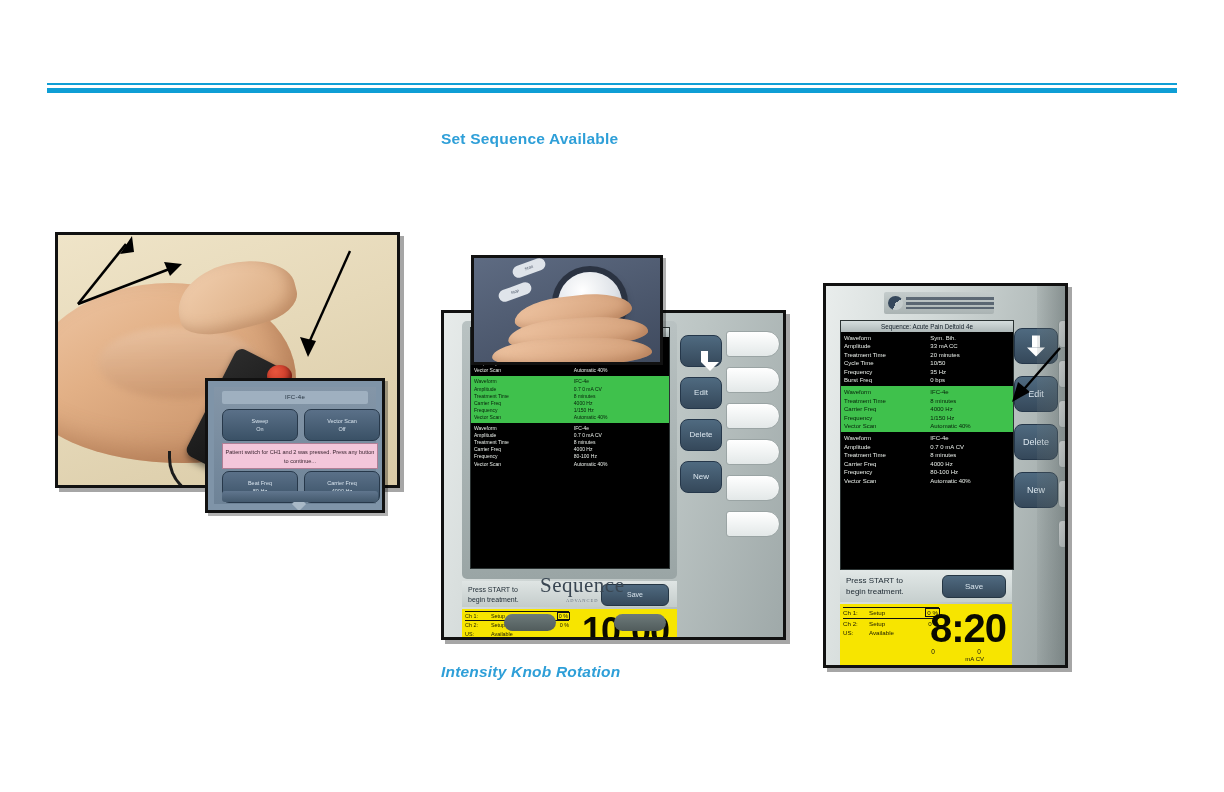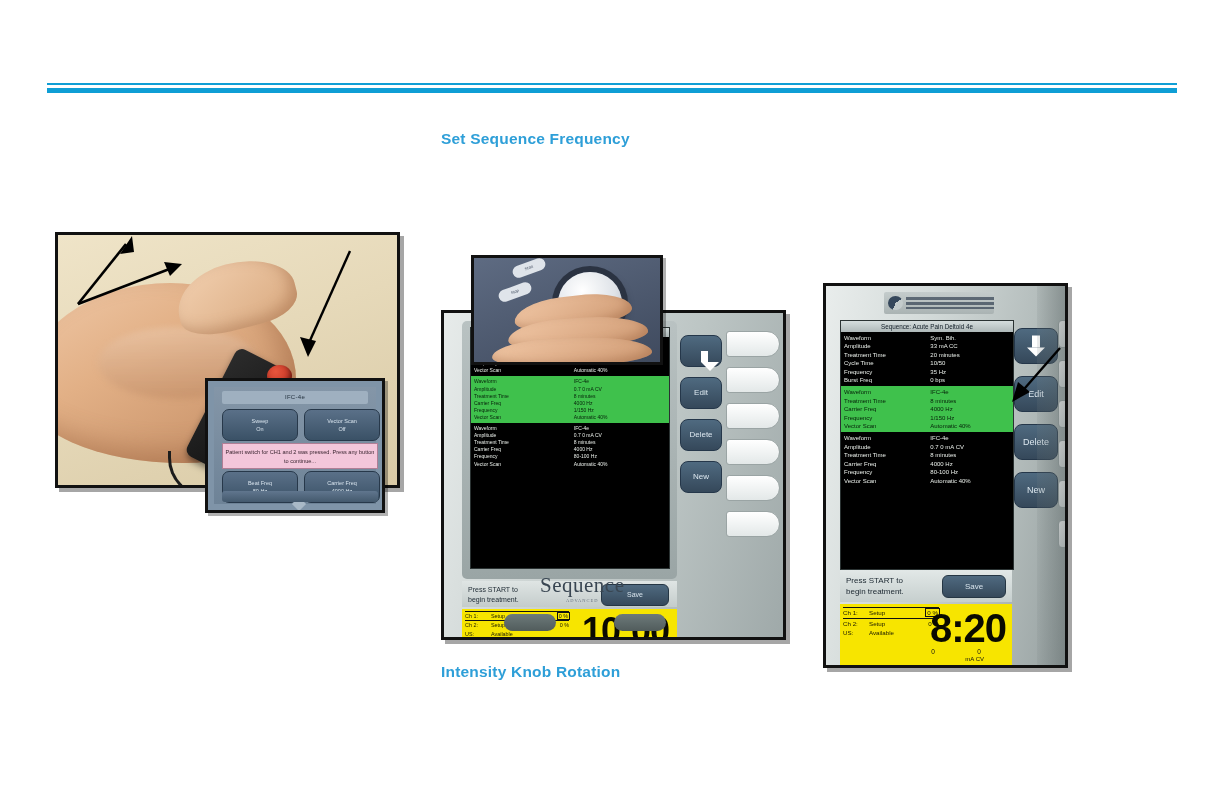--- a/index.html
+++ b/index.html
@@ -14,21 +14,21 @@
   
   .rule-thin{position:absolute;left:47px;top:83px;width:1130px;height:2px;background:#0f9ed5;}
   .rule-thick{position:absolute;left:47px;top:88px;width:1130px;height:5px;background:#0f9ed5;}
 
   
   .heading{
     position:absolute;color:#2e9fd8;font-weight:bold;
     font-size:15.5px;letter-spacing:.2px;white-space:nowrap;
   }
   #title{left:441px;top:130px;}
-  #caption{left:441px;top:663px;}
+  #caption{left:441px;top:663px;font-style:italic;}
 
   
   .photo{position:absolute;box-sizing:border-box;overflow:hidden;}
 
   
   #photo-left{left:55px;top:232px;width:345px;height:256px;
     border:3px solid #111;background:#e8dcc0;
     box-shadow:4px 4px 0 rgba(0,0,0,.35);}
   .wall{position:absolute;left:0;top:0;width:100%;height:100%;
     background:linear-gradient(160deg,#efe4c8 0%,#e6d9b9 45%,#d9caa6 100%);}
@@ -334,21 +334,21 @@
   }
 </style>
 </head>
 <body>
 
 <div class="slide">
 
   <div class="rule-thin"></div>
   <div class="rule-thick"></div>
 
-  <div class="heading" id="title">Set Sequence Frequency</div>
+  <div class="heading" id="title">Set Sequence Available</div>
   <div class="heading" id="caption">Intensity Knob Rotation</div>
 
   <div class="photo" id="photo-left">
     <div class="wall"></div>
     <div class="hand-main"></div>
     <div class="knuckles"></div>
     <div class="switch-body"></div>
     <div class="switch-gray"></div>
     <div class="switch-yellow"></div>
     <div class="switch-red"></div>

